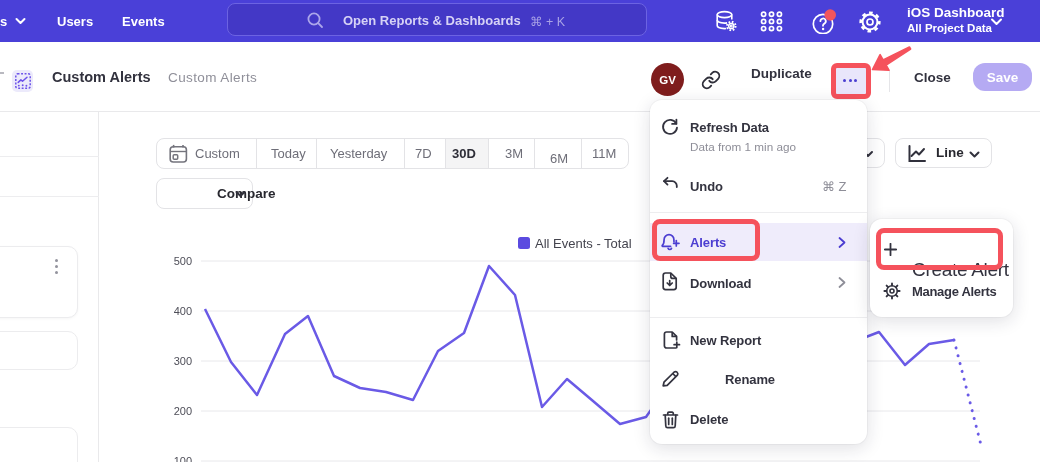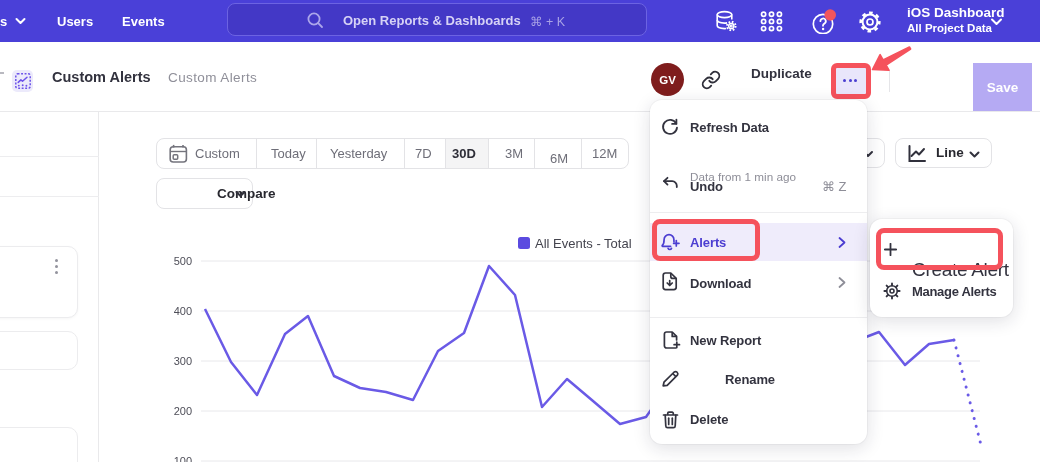--- a/index.html
+++ b/index.html
@@ -29,21 +29,21 @@
   .scard { position:absolute; left:-22px; background:#fff; border:1px solid #ececee; border-radius:10px; }
 
   
   .btn { position:absolute; background:#fff; border:1px solid #e3e3e6; border-radius:8px; }
   .seg { position:absolute; display:flex; align-items:center; color:#6e6e78; font-size:13px; }
 
   
   #menu { position:absolute; left:650px; top:100px; width:217px; height:344px; background:#fff;
     border-radius:12px; box-shadow:0 4px 18px rgba(30,30,60,.14), 0 0 0 1px rgba(0,0,0,.03); }
   .mtxt { position:absolute; left:40.5px; font-size:13px; font-weight:700; color:#33333f; letter-spacing:-0.1px; }
-  .msub { position:absolute; left:40.5px; font-size:11.7px; color:#8e8e98; font-weight:400;margin-top:30px; }
+  .msub { position:absolute; left:40.5px; font-size:11.7px; color:#8e8e98; font-weight:400; }
   .msep { position:absolute; left:0; width:100%; height:1px; background:#ededef; }
   .micon { position:absolute; }
 
   
   #submenu { position:absolute; left:870px; top:219px; width:143px; height:98px; background:#fff;
     border-radius:12px; box-shadow:0 4px 18px rgba(30,30,60,.14), 0 0 0 1px rgba(0,0,0,.03); }
 
   .redbox { position:absolute; border:4.5px solid #f5525c; border-radius:8px; }
 </style>
 </head>
@@ -106,21 +106,21 @@
     <line x1="1.2" y1="7.5" x2="17.4" y2="7.5" stroke="#74747d" stroke-width="1.4"></line>
     <rect x="4.2" y="10.7" width="4.5" height="4.5" rx="1" fill="none" stroke="#74747d" stroke-width="1.5"></rect>
   </svg>
   <div class="seg" style="left:195px; top:138px; height:31px;">Custom</div>
   <div class="seg" style="left:271px; top:138px; height:31px;">Today</div>
   <div class="seg" style="left:330px; top:138px; height:31px;">Yesterday</div>
   <div class="seg" style="left:415px; top:138px; height:31px;">7D</div>
   <div class="seg" style="left:452px; top:138px; height:31px; color:#2e2e38; font-weight:700;">30D</div>
   <div class="seg" style="left:505px; top:138px; height:31px;">3M</div>
   <div class="seg" style="left:550px; top:138px; height:41px;">6M</div>
-  <div class="seg" style="left:592px; top:138px; height:31px;">12M</div>
+  <div class="seg" style="left:592px; top:138px; height:31px;">11M</div>
 
   <div class="btn" style="left:156px; top:178px; width:97px; height:31px;"></div>
   <div class="abs" style="left:171px; top:178px; height:31px; display:flex; align-items:center; font-size:13.5px; font-weight:700; color:#28282f;margin-left:46px;">Compare</div>
   <svg class="abs" style="left:234px; top:190px;" width="13" height="9" viewBox="0 0 13 9">
     <path d="M2.5 2 L6.5 6 L10.5 2" fill="none" stroke="#31313c" stroke-width="2" stroke-linecap="round" stroke-linejoin="round"></path>
   </svg>
 
   <div id="sidebar"></div>
   <div class="sline" style="top:156px;"></div>
   <div class="sline" style="top:196px;"></div>
@@ -157,21 +157,22 @@
   <div class="abs hdark" style="left:751px; top:38px; height:70px; display:flex; align-items:center; font-size:13.5px; font-weight:700;">Duplicate</div>
 
   <div class="redbox" style="left:831px; top:63px; width:40px; height:36px; border-radius:6px; border-width:5px; background:#e9e6fb;"></div>
   <div class="abs" style="left:843px; top:79px; width:14.2px; height:3px; display:flex; justify-content:space-between;">
     <div style="width:3px;height:3px;border-radius:50%;background:#4a3fd1;"></div>
     <div style="width:3px;height:3px;border-radius:50%;background:#4a3fd1;"></div>
     <div style="width:3px;height:3px;border-radius:50%;background:#4a3fd1;"></div>
   </div>
 
   <div class="abs" style="left:889px; top:70px; width:1px; height:22px; background:#e5e5e8;"></div>
-  <div class="abs" style="left:973px; top:63px; width:59px; height:48px; background:#b5aaf3; border-radius:0;
+  <div class="abs hdark" style="left:914px; top:42px; height:70px; display:flex; align-items:center; font-size:13.5px; font-weight:700;">Close</div>
+  <div class="abs" style="left:973px; top:63px; width:59px; height:28px; background:#b5aaf3; border-radius:12px;
        display:flex; align-items:center; justify-content:center; color:#fff; font-size:13.5px; font-weight:700;">Save</div>
 
   <div id="topbar"></div>
   <div class="tb-txt" style="left:0px; top:14px;">s</div>
   <svg class="abs" style="left:14px; top:17px;" width="13" height="9" viewBox="0 0 13 9">
     <path d="M2.5 2 L6.5 6 L10.5 2" fill="none" stroke="#fff" stroke-width="2" stroke-linecap="round" stroke-linejoin="round"></path>
   </svg>
   <div class="tb-txt" style="left:57px; top:14px;">Users</div>
   <div class="tb-txt" style="left:122px; top:14px;">Events</div>
   <div id="searchpill"></div>

